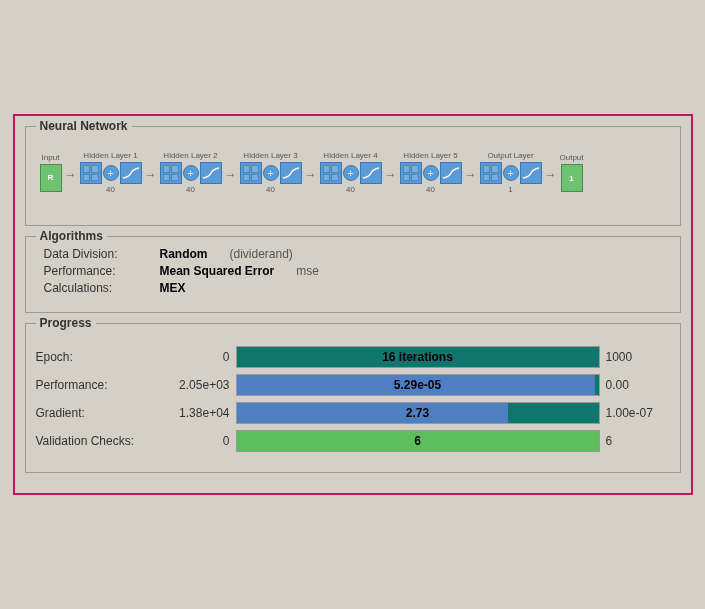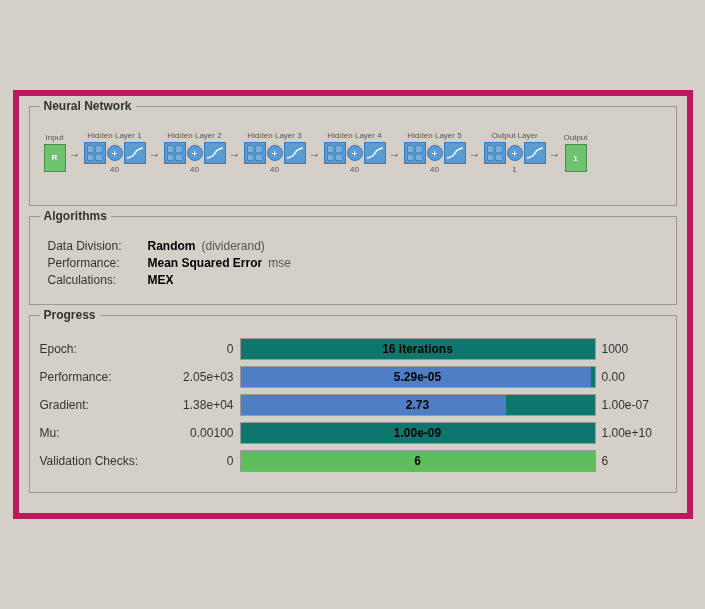--- a/index.html
+++ b/index.html
@@ -9,21 +9,21 @@
       font-size: 12px;
       display: flex;
       justify-content: center;
       align-items: center;
       min-height: 100vh;
     }
     .main-container {
       width: 680px;
       background: #d4d0c8;
       padding: 10px;
-      border: 6px solid #be185d;
+      border: 2px solid #be185d;
     }
     .section {
       background: #d4d0c8;
       border: 1px solid #999;
       margin-bottom: 10px;
       padding: 8px 10px 10px 10px;
       position: relative;
     }
     .section-title {
       position: absolute;
@@ -133,29 +133,30 @@
       margin: 0 1px;
     }
     .nn-label-num {
       font-size: 8px;
       color: #555;
       margin-top: 1px;
     }
 
     
     .algorithms-section {
-      padding-top: 18px;
+      padding-top: 6px;
     }
     .algo-table {
       padding: 4px 8px;
     }
     .algo-row {
       display: flex;
       margin-bottom: 3px;
       align-items: baseline;
+      gap: 16px;
     }
     .algo-label {
       width: 100px;
       color: #333;
       font-size: 12px;
     }
     .algo-value {
       color: #000;
       font-size: 12px;
       font-weight: bold;
@@ -467,28 +468,20 @@
       <div class="progress-row">
         <span class="prog-label">Gradient:</span>
         <span class="prog-left-val">1.38e+04</span>
         <div class="prog-bar-container">
           <div class="prog-bar-fill blue" style="width:75%"></div>
           <div class="prog-bar-text">2.73</div>
         </div>
         <span class="prog-right-val">1.00e-07</span>
       </div>
 
-      <div class="progress-row">
-        <span class="prog-label">Mu:</span>
-        <span class="prog-left-val">0.00100</span>
-        <div class="prog-bar-container">
-          <div class="prog-bar-text">1.00e-09</div>
-        </div>
-        <span class="prog-right-val">1.00e+10</span>
-      </div>
 
       <div class="progress-row">
         <span class="prog-label">Validation Checks:</span>
         <span class="prog-left-val">0</span>
         <div class="prog-bar-container">
           <div class="prog-bar-fill green" style="width:100%"></div>
           <div class="prog-bar-text">6</div>
         </div>
         <span class="prog-right-val">6</span>
       </div>

